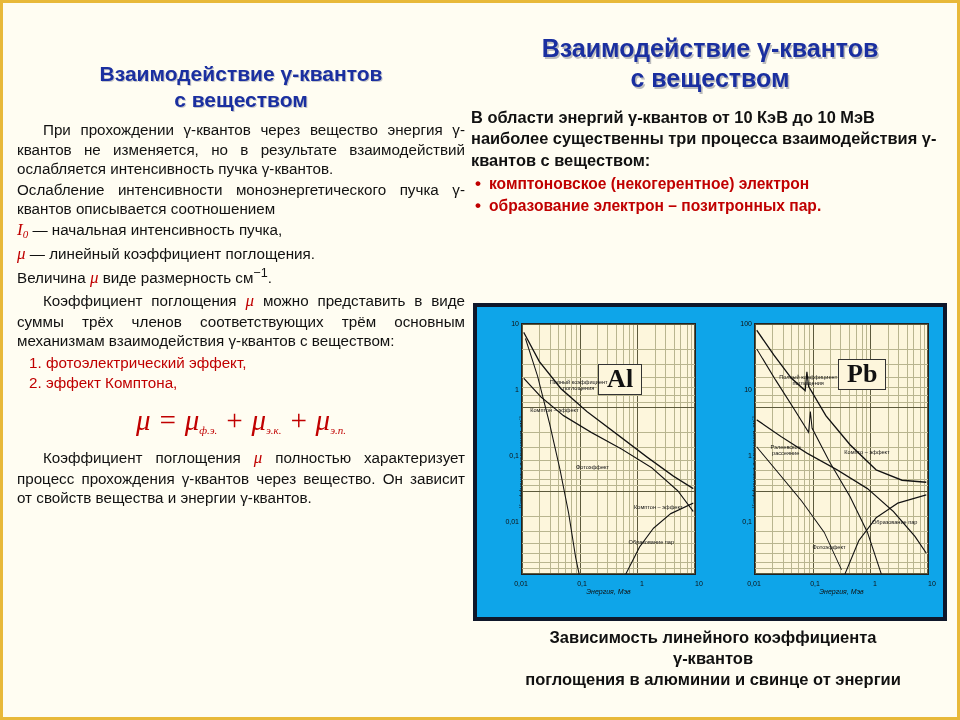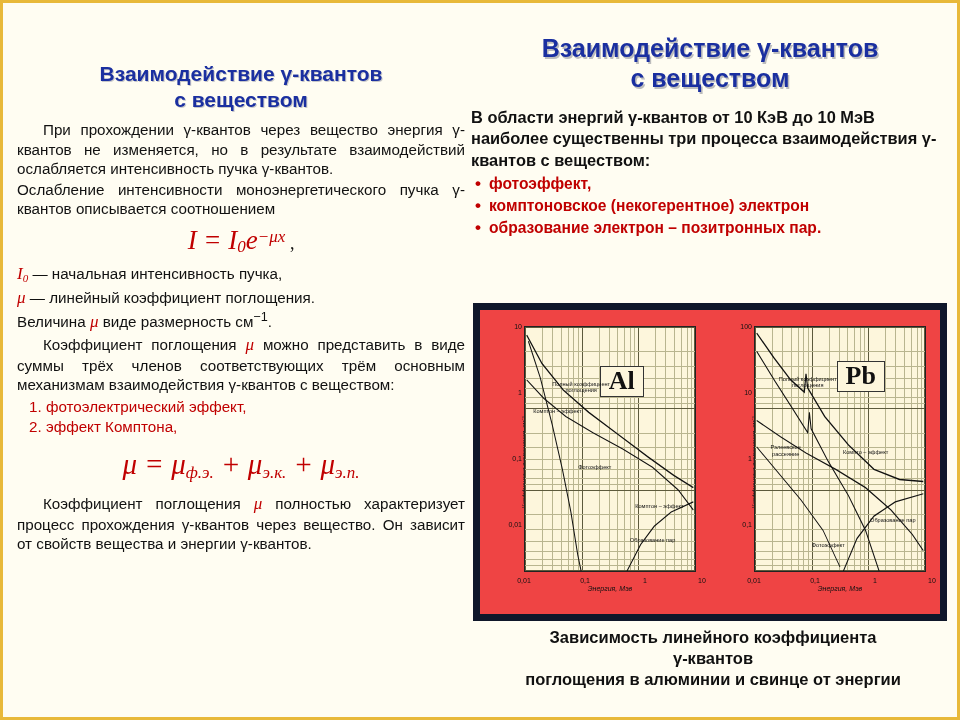--- a/index.html
+++ b/index.html
@@ -97,21 +97,21 @@
   }
   .formula-2 {
     text-align: center;
     color: #c00000;
     font-family: "Liberation Serif", serif;
     font-style: italic;
     font-size: 29px;
     margin: 10px 0 10px 0;
   }
   .formula-2 .small {
-    font-size: 17px;
+    font-size: 11px;
     vertical-align: -4px;
   }
   
   .right-col {
     position: absolute;
     left: 468px;
     top: 30px;
     width: 478px;
   }
   .title-right {
@@ -151,22 +151,22 @@
     color: #c00000;
     font-size: 17px;
   }
   
   .graphs {
     position: absolute;
     left: 470px;
     top: 300px;
     width: 474px;
     height: 318px;
-    background: #ef4444;
-    border: 7px solid #0f172a;
+    background: #0ea5e9;
+    border: 4px solid #0f172a;
     box-sizing: border-box;
     display: flex;
   }
   .graph-box {
     position: relative;
     flex: 1 1 50%;
     box-sizing: border-box;
     padding: 8px 4px 4px 4px;
   }
   .plot {
@@ -269,23 +269,20 @@
     <div class="title-left">
       <div>Взаимодействие γ-квантов</div>
       <div>с веществом</div>
     </div>
 
     <div class="body-text">
       <p class="indent">При прохождении γ-квантов через вещество энергия γ-квантов не изменяется, но в результате взаимодействий ослабляется интенсивность пучка γ-квантов.</p>
       <p>Ослабление интенсивности моноэнергетического пучка γ-квантов описывается соотношением</p>
     </div>
 
-    <div class="formula-1">
-      <span>I&nbsp;=&nbsp;I<span class="sub">0</span>e<span class="sup">−μx</span></span><span class="comma">&nbsp;,</span>
-    </div>
 
     <div class="body-text">
       <p>
         <span class="var">I<span class="var-sub">0</span></span>
         <span>— начальная интенсивность пучка,</span>
       </p>
       <p>
         <span class="var">μ</span>
         <span>— линейный коэффициент поглощения.</span>
       </p>
@@ -321,21 +318,20 @@
 
   <div class="right-col">
     <div class="title-right">
       <div>Взаимодействие γ-квантов</div>
       <div>с веществом</div>
     </div>
     <div class="right-body">
       <p>В области энергий γ-квантов от 10 КэВ до 10 МэВ наиболее существенны три процесса взаимодействия  γ-квантов с веществом:</p>
     </div>
     <ul class="bullets">
-      <li>фотоэффект,</li>
       <li>комптоновское (некогерентное) электрон</li>
       <li>образование электрон – позитронных пар.</li>
     </ul>
   </div>
 
   <div class="graphs">
 
     <div class="graph-box">
       <div class="ylabel">Коэффициент поглощения, см⁻¹</div>
 

